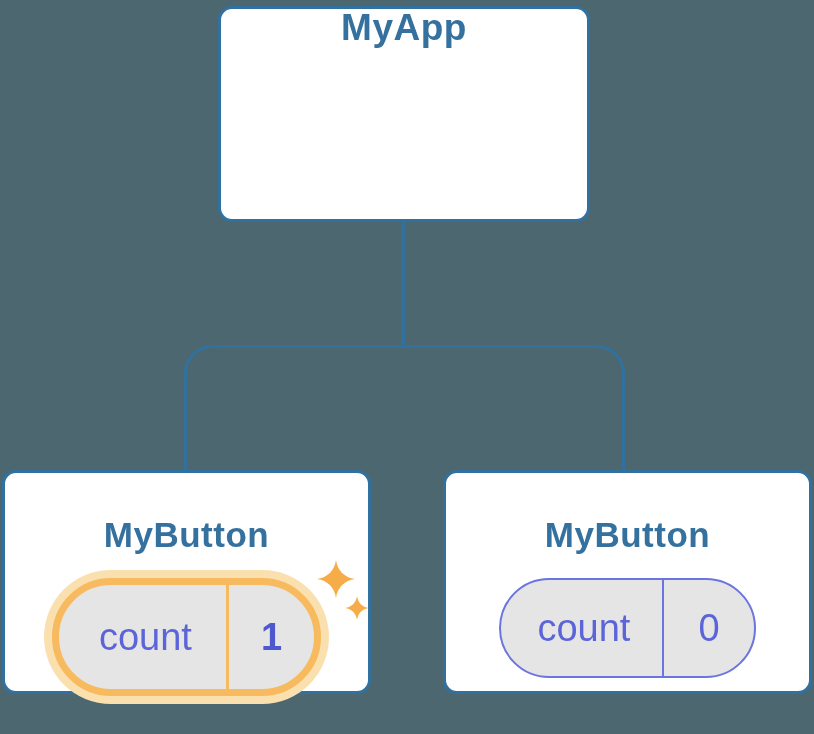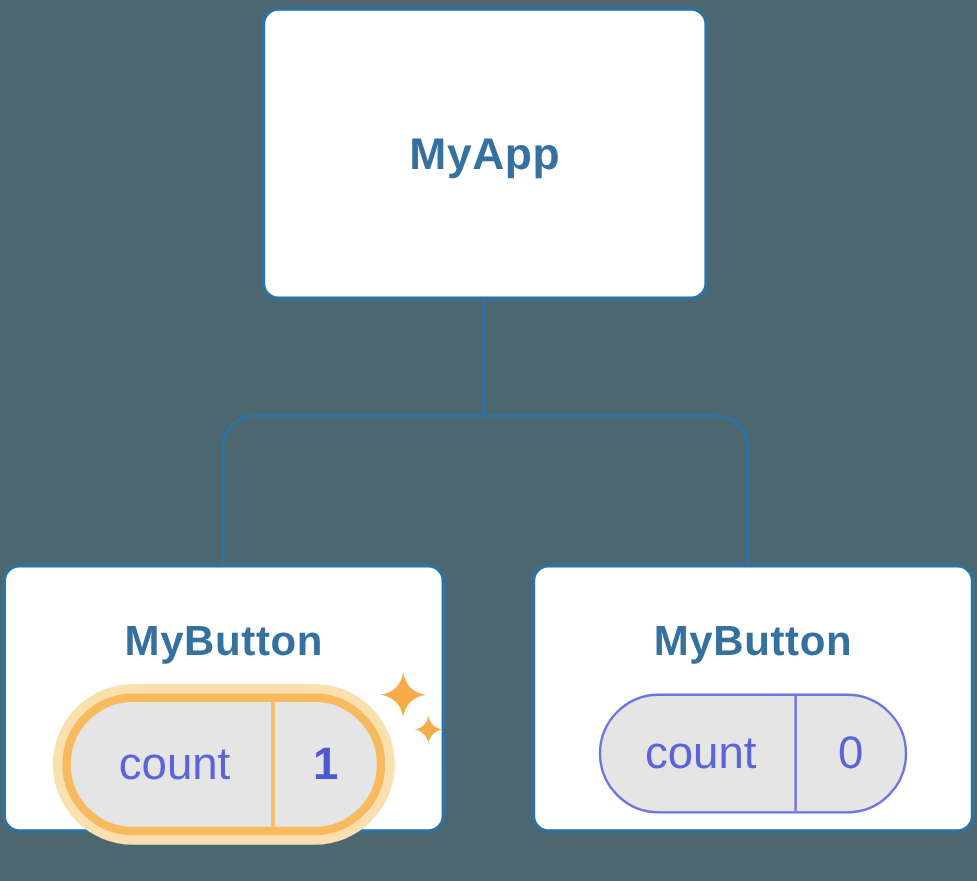--- a/index.html
+++ b/index.html
@@ -32,22 +32,21 @@
     font-size: 37px;
     font-weight: 600;
     letter-spacing: 0.5px;
     line-height: 1;
   }
 
   #root-node {
     left: 218px;
     top: 6px;
     width: 372px;
-    height: 244px;
-    justify-content: center;
+    height: 216px;
   }
 
   .child-node {
     top: 470px;
     width: 369px;
     height: 224px;
     padding-top: 44px;
   }
   #child-node-left  { left: 2px; }
   #child-node-right { left: 443px; }

